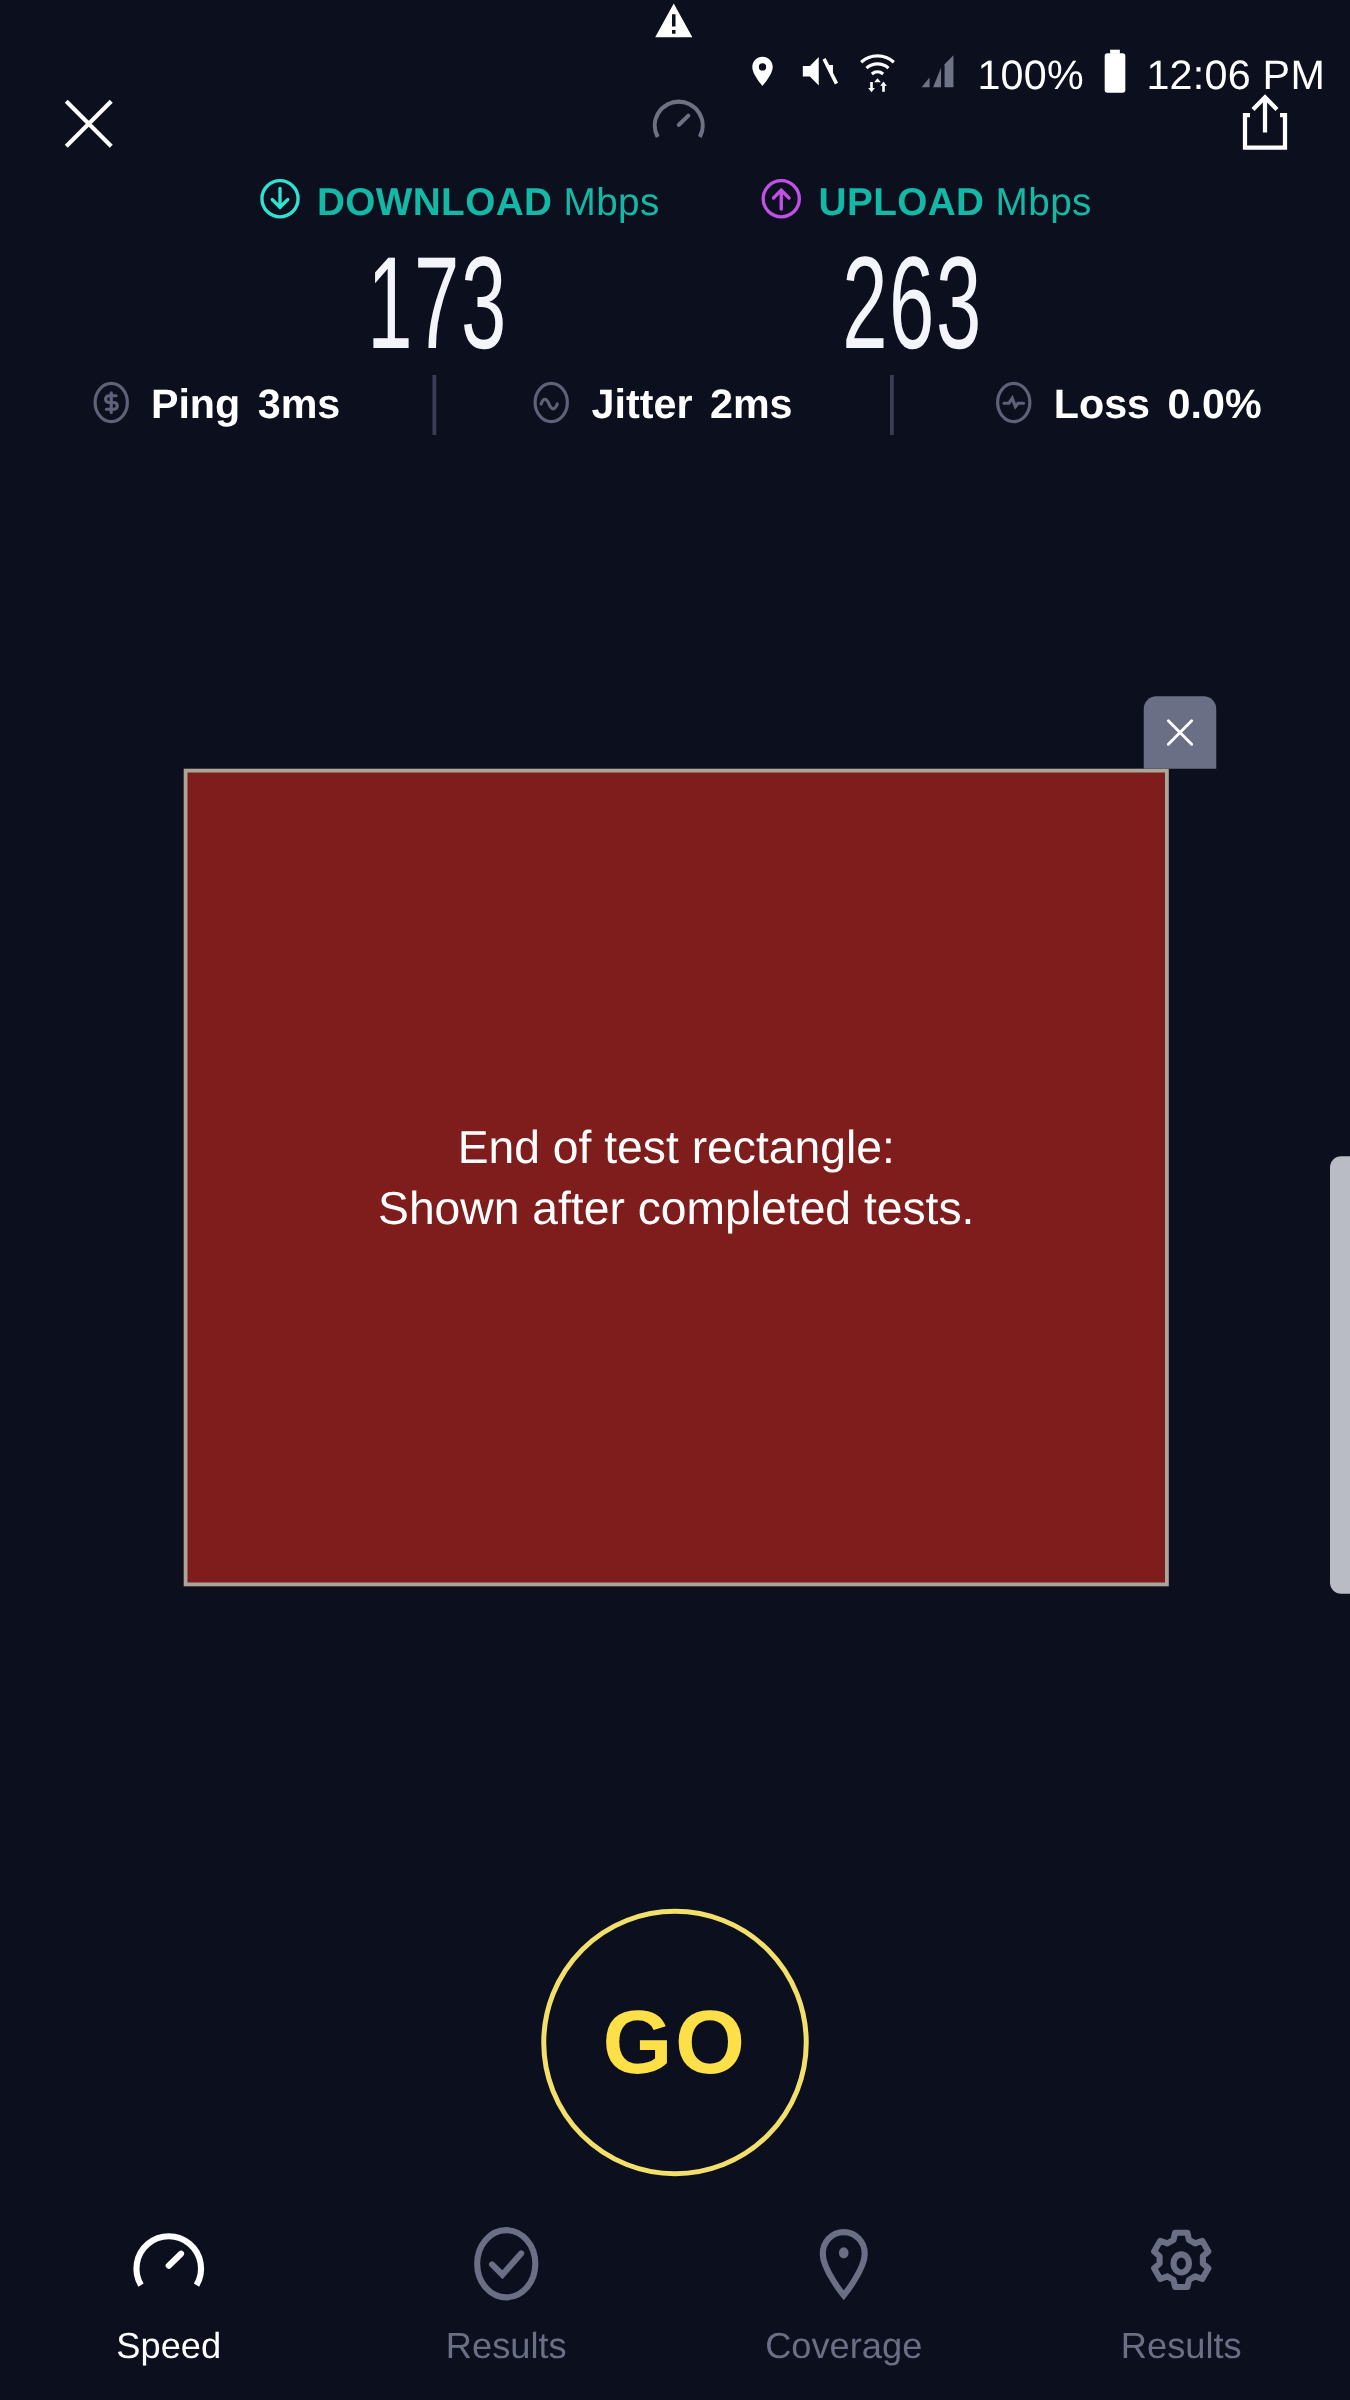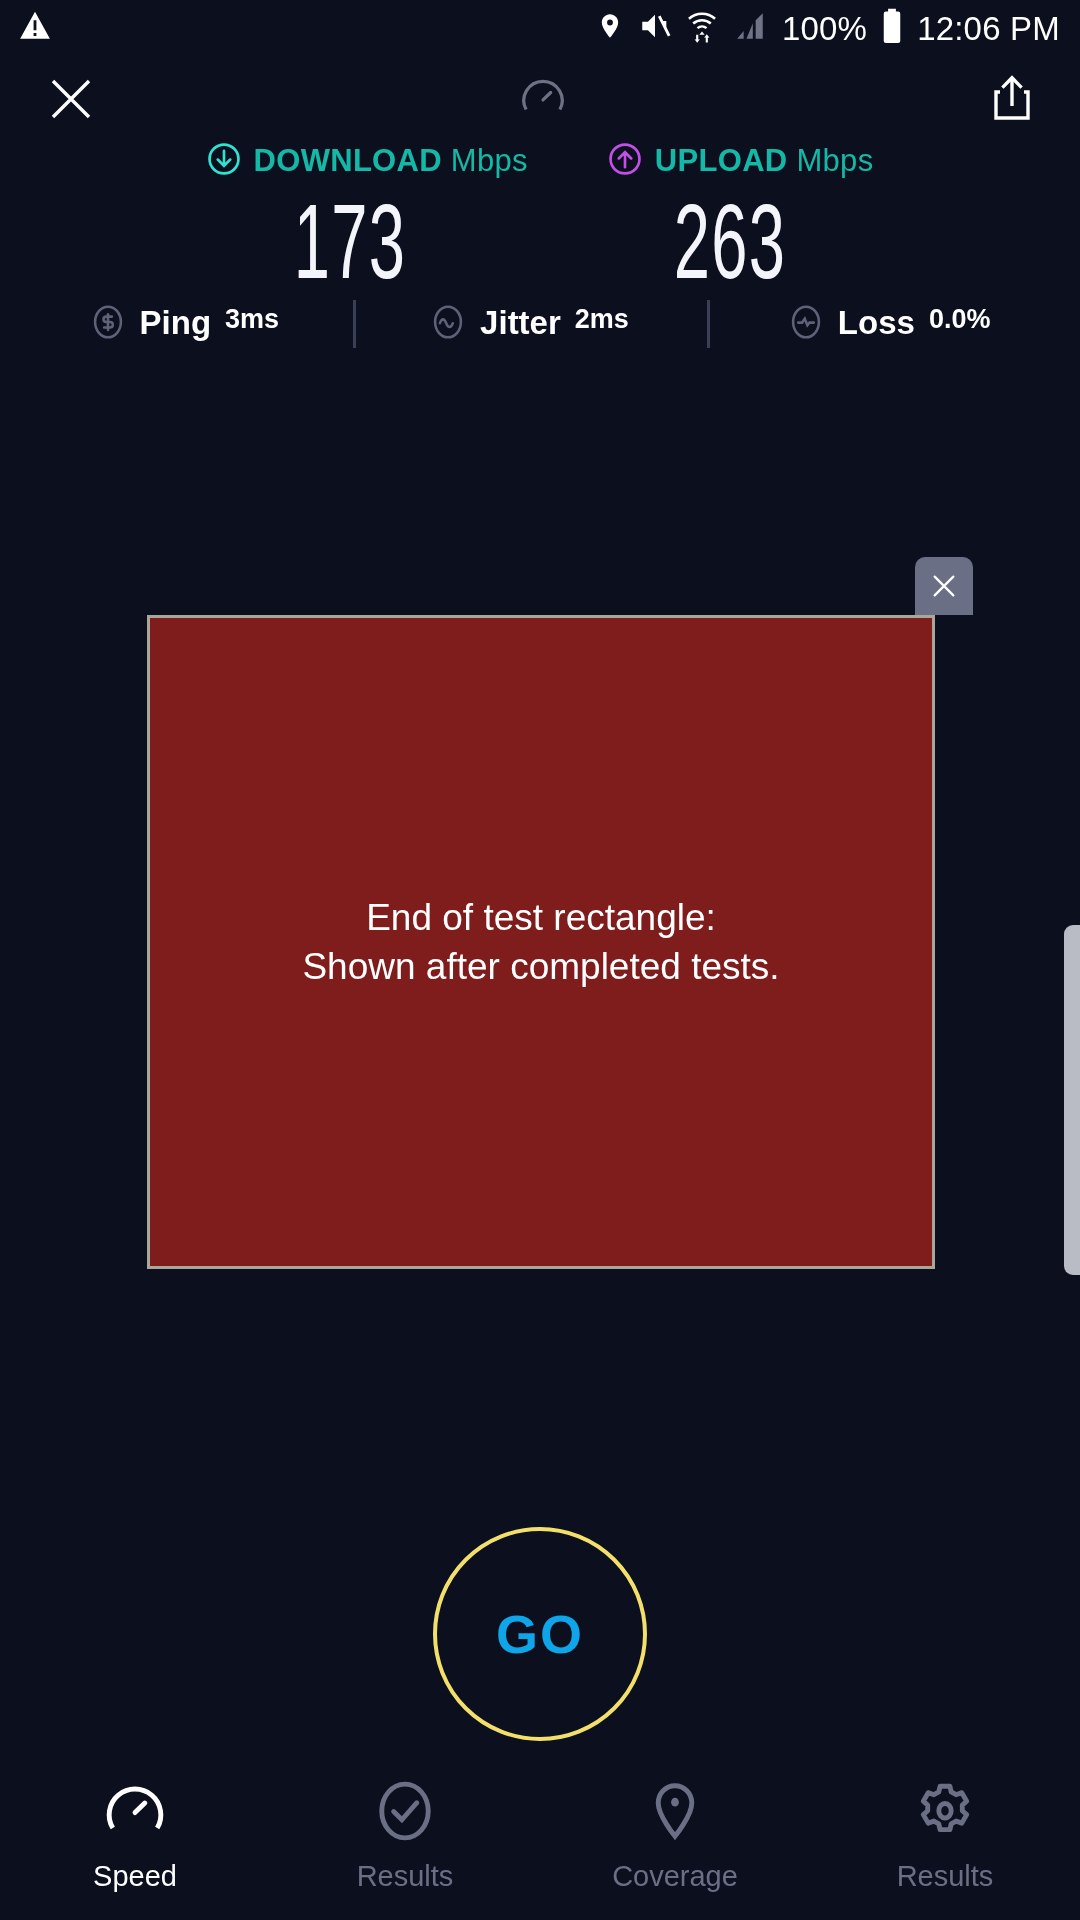--- a/index.html
+++ b/index.html
@@ -11,20 +11,21 @@
     overflow:hidden;
     position:relative;
   }
 
   
   #status-bar{
     position:absolute; top:0; left:0; width:1080px; height:56px;
     background:#0c0f1d;
     display:flex; align-items:center;
     padding:0 20px 0 18px;
+    flex-direction:column;
   }
   #status-bar .left{ display:flex; align-items:center; gap:10px; }
   #status-bar .right{ margin-left:auto; display:flex; align-items:center; gap:14px; }
   .sb-icon{ display:block; }
   .battery-pct{
     color:#fff; font-size:33px; letter-spacing:0.2px; line-height:1;
     font-family:"Liberation Sans", sans-serif;
   }
   .clock{
     color:#fff; font-size:33px; letter-spacing:0.2px; line-height:1;
@@ -75,21 +76,21 @@
   
   #pjl{
     position:absolute; top:300px; left:0; width:1080px;
     display:flex; align-items:center; justify-content:center;
   }
   .pjl-cell{
     display:flex; align-items:flex-start; gap:14px;
     white-space:nowrap;
   }
   .pjl-cell .name{ color:#ffffff; font-size:33px; font-weight:700; }
-  .pjl-cell .val{ color:#ffffff; font-size:27px; font-weight:700; }
+  .pjl-cell .val{ color:#ffffff; font-size:33px; font-weight:700; }
   .pjl-div{
     width:3px; height:48px; background:#3a3f55;
     margin:0 0px;
   }
   .sp1{ width:74px; } .sp2{ width:78px; }
 
   
   #ad-wrap{
     position:absolute; left:147px; top:615px;
     width:788px; height:654px;
@@ -125,21 +126,21 @@
   #go-button{
     position:absolute; left:50%; top:1527px;
     transform:translateX(-50%);
     width:214px; height:214px;
     border-radius:50%;
     border:4px solid #f2e06b;
     display:flex; align-items:center; justify-content:center;
     background:transparent;
   }
   #go-button .go-label{
-    color:#0ea5e9; font-size:54px; font-weight:700; letter-spacing:2px;
+    color:#fde047; font-size:72px; font-weight:700; letter-spacing:2px;
   }
 
   
   #bottom-nav{
     position:absolute; left:0; bottom:0; width:1080px; height:150px;
     display:flex; align-items:flex-start; padding-top:10px;
   }
   .nav-item{
     flex:1; display:flex; flex-direction:column; align-items:center; gap:14px;
   }

